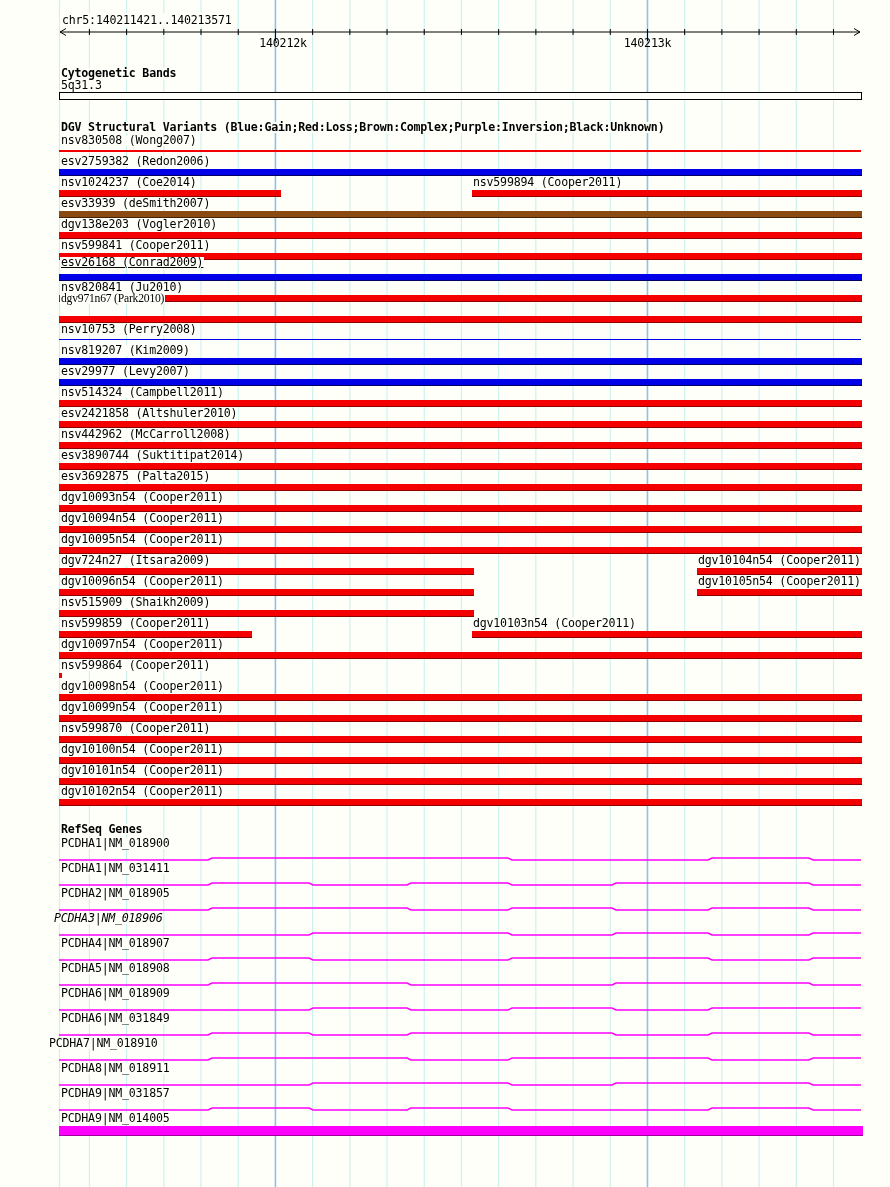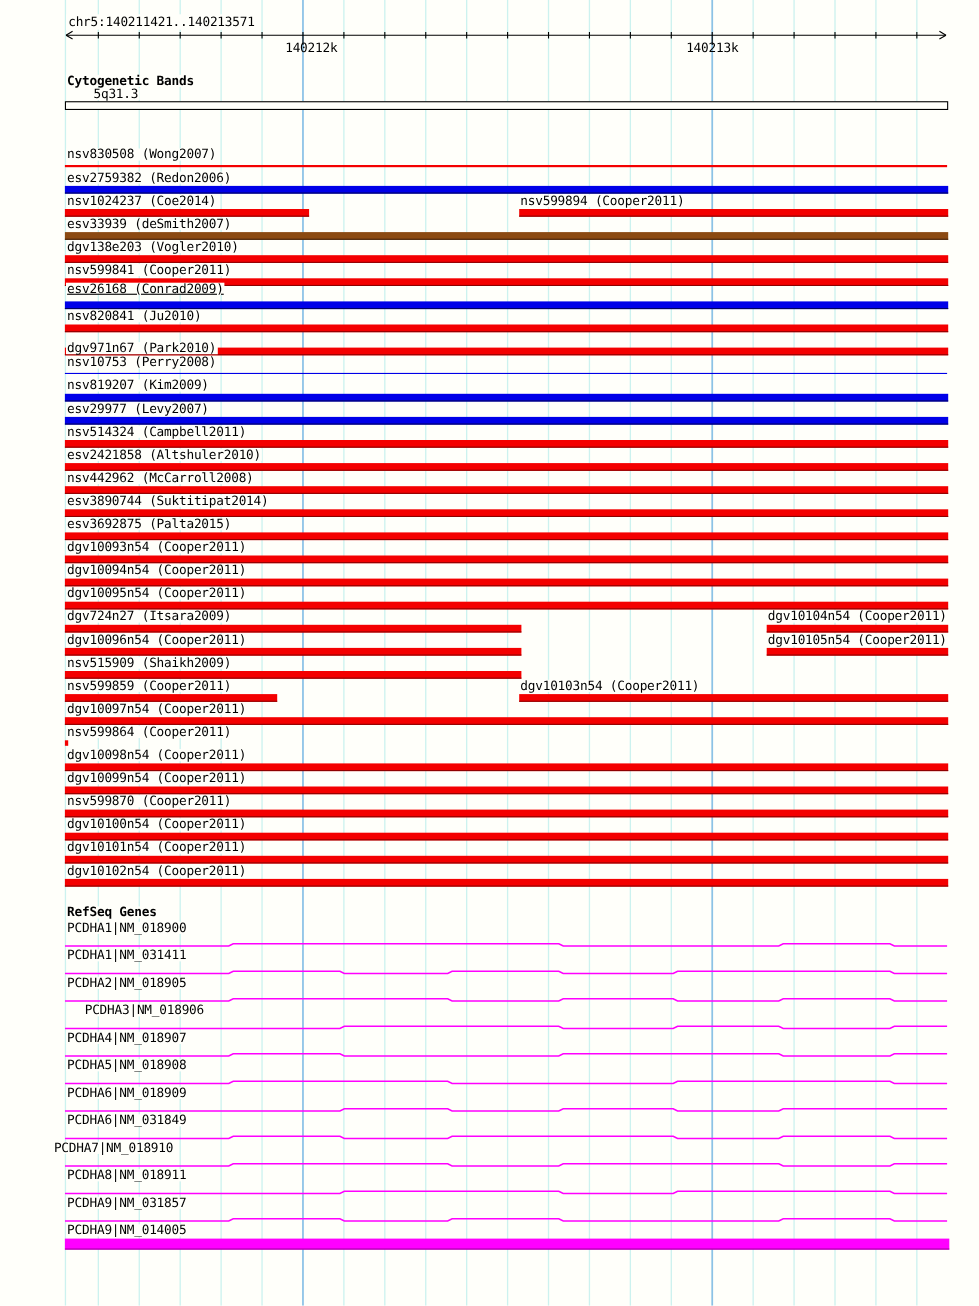--- a/index.html
+++ b/index.html
@@ -76,42 +76,43 @@
       <line x1="610.27" y1="29" x2="610.27" y2="35" stroke="#000"></line>
       <line x1="647.4749999999999" y1="29" x2="647.4749999999999" y2="41" stroke="#000"></line>
       <line x1="684.68" y1="29" x2="684.68" y2="35" stroke="#000"></line>
       <line x1="721.885" y1="29" x2="721.885" y2="35" stroke="#000"></line>
       <line x1="759.0899999999999" y1="29" x2="759.0899999999999" y2="35" stroke="#000"></line>
       <line x1="796.295" y1="29" x2="796.295" y2="35" stroke="#000"></line>
       <line x1="833.4999999999999" y1="29" x2="833.4999999999999" y2="35" stroke="#000"></line>
     </svg>
   <span id="ruler-title" class="lbl" style="left: 60px; top: 13px;">chr5:140211421..140213571</span>
   <span id="cyto-header" class="lbl hdr" style="left: 60px; top: 68px;">Cytogenetic Bands</span>
-  <span id="cyto-band-label" class="lbl" style="left: 60px; top: 80px; margin-left: 24px;">5q31.3</span>
+  <span id="cyto-band-label" class="lbl" style="left: 60px; top: 80px;">5q31.3</span>
   <div id="band-rect" style="left: 59px; top: 92px; width: 803px; height: 8px;"></div>
+  <span id="dgv-header" class="lbl hdr" style="left: 60px; top: 122px;">DGV Structural Variants (Blue:Gain;Red:Loss;Brown:Complex;Purple:Inversion;Black:Unknown)</span>
   <div id="dgv-rows">
       <span class="lbl" style="left: 60px; top: 135px;">nsv830508 (Wong2007)</span>
       <div class="bar" style="background: rgb(244, 0, 0); left: 59px; top: 150px; width: 802px; height: 2px;"></div>
       <span class="lbl" style="left: 60px; top: 156px;">esv2759382 (Redon2006)</span>
       <div class="bar" style="background: rgb(0, 0, 232); left: 59px; top: 169px; width: 803px; height: 6px; border-bottom: 1px solid rgb(0, 0, 96);"></div>
       <span class="lbl" style="left: 60px; top: 177px;">nsv1024237 (Coe2014)</span>
       <div class="bar" style="background: rgb(244, 0, 0); left: 59px; top: 190px; width: 222px; height: 6px; border-bottom: 1px solid rgb(142, 0, 0);"></div>
       <span class="lbl" style="left: 472px; top: 177px;">nsv599894 (Cooper2011)</span>
       <div class="bar" style="background: rgb(244, 0, 0); left: 472px; top: 190px; width: 390px; height: 6px; border-bottom: 1px solid rgb(142, 0, 0);"></div>
       <span class="lbl" style="left: 60px; top: 198px;">esv33939 (deSmith2007)</span>
       <div class="bar" style="background: rgb(139, 74, 18); left: 59px; top: 211px; width: 803px; height: 6px; border-bottom: 1px solid rgb(69, 35, 10);"></div>
       <span class="lbl" style="left: 60px; top: 219px;">dgv138e203 (Vogler2010)</span>
       <div class="bar" style="background: rgb(244, 0, 0); left: 59px; top: 232px; width: 803px; height: 6px; border-bottom: 1px solid rgb(142, 0, 0);"></div>
       <span class="lbl" style="left: 60px; top: 240px;">nsv599841 (Cooper2011)</span>
       <div class="bar" style="background: rgb(244, 0, 0); left: 59px; top: 253px; width: 803px; height: 6px; border-bottom: 1px solid rgb(142, 0, 0);"></div>
       <span class="lbl" style="left: 60px; top: 257px; text-decoration: underline;">esv26168 (Conrad2009)</span>
       <div class="bar" style="background: rgb(0, 0, 232); left: 59px; top: 274px; width: 803px; height: 6px; border-bottom: 1px solid rgb(0, 0, 96);"></div>
       <span class="lbl" style="left: 60px; top: 282px;">nsv820841 (Ju2010)</span>
       <div class="bar" style="background: rgb(244, 0, 0); left: 59px; top: 295px; width: 803px; height: 6px; border-bottom: 1px solid rgb(142, 0, 0);"></div>
-      <span class="lbl" style="left: 60px; top: 311px;">dgv971n67 (Park2010)</span>
+      <span class="lbl" style="left: 60px; top: 293px; font-family: Liberation Serif, serif;">dgv971n67 (Park2010)</span>
       <div class="bar" style="background: rgb(244, 0, 0); left: 59px; top: 316px; width: 803px; height: 6px; border-bottom: 1px solid rgb(142, 0, 0);"></div>
       <span class="lbl" style="left: 60px; top: 324px;">nsv10753 (Perry2008)</span>
       <div class="bar" style="background: rgb(0, 0, 232); left: 59px; top: 339px; width: 802px; height: 1px;"></div>
       <span class="lbl" style="left: 60px; top: 345px;">nsv819207 (Kim2009)</span>
       <div class="bar" style="background: rgb(0, 0, 232); left: 59px; top: 358px; width: 803px; height: 6px; border-bottom: 1px solid rgb(0, 0, 96);"></div>
       <span class="lbl" style="left: 60px; top: 366px;">esv29977 (Levy2007)</span>
       <div class="bar" style="background: rgb(0, 0, 232); left: 59px; top: 379px; width: 803px; height: 6px; border-bottom: 1px solid rgb(0, 0, 96);"></div>
       <span class="lbl" style="left: 60px; top: 387px;">nsv514324 (Campbell2011)</span>
       <div class="bar" style="background: rgb(244, 0, 0); left: 59px; top: 400px; width: 803px; height: 6px; border-bottom: 1px solid rgb(142, 0, 0);"></div>
       <span class="lbl" style="left: 60px; top: 408px;">esv2421858 (Altshuler2010)</span>
@@ -166,21 +167,21 @@
         <polyline points="0,9 149,9 153,7 250,7 254,7 348,7 352,7 449,7 453,9 553,9 557,9 649,9 653,7 750,7 754,9 802,9" fill="none" stroke="#ff00ff" stroke-width="1.4"></polyline>
       </svg>
       <span class="lbl" style="left: 60px; top: 863px;">PCDHA1|NM_031411</span>
       <svg width="804" height="12" style="left: 59px; top: 876px; z-index: 2;">
         <polyline points="0,9 149,9 153,7 250,7 254,9 348,9 352,7 449,7 453,9 553,9 557,7 649,7 653,7 750,7 754,9 802,9" fill="none" stroke="#ff00ff" stroke-width="1.4"></polyline>
       </svg>
       <span class="lbl" style="left: 60px; top: 888px;">PCDHA2|NM_018905</span>
       <svg width="804" height="12" style="left: 59px; top: 901px; z-index: 2;">
         <polyline points="0,9 149,9 153,7 250,7 254,7 348,7 352,9 449,9 453,7 553,7 557,9 649,9 653,7 750,7 754,9 802,9" fill="none" stroke="#ff00ff" stroke-width="1.4"></polyline>
       </svg>
-      <span class="lbl" style="left: 76px; top: 913px;">PCDHA3|NM_018906</span>
+      <span class="lbl" style="left: 53px; top: 913px; font-style: italic;">PCDHA3|NM_018906</span>
       <svg width="804" height="12" style="left: 59px; top: 926px; z-index: 2;">
         <polyline points="0,9 149,9 153,9 250,9 254,7 348,7 352,7 449,7 453,9 553,9 557,7 649,7 653,9 750,9 754,7 802,7" fill="none" stroke="#ff00ff" stroke-width="1.4"></polyline>
       </svg>
       <span class="lbl" style="left: 60px; top: 938px;">PCDHA4|NM_018907</span>
       <svg width="804" height="12" style="left: 59px; top: 951px; z-index: 2;">
         <polyline points="0,9 149,9 153,7 250,7 254,9 348,9 352,9 449,9 453,7 553,7 557,7 649,7 653,9 750,9 754,7 802,7" fill="none" stroke="#ff00ff" stroke-width="1.4"></polyline>
       </svg>
       <span class="lbl" style="left: 60px; top: 963px;">PCDHA5|NM_018908</span>
       <svg width="804" height="12" style="left: 59px; top: 976px; z-index: 2;">
         <polyline points="0,9 149,9 153,7 250,7 254,7 348,7 352,9 449,9 453,9 553,9 557,7 649,7 653,7 750,7 754,9 802,9" fill="none" stroke="#ff00ff" stroke-width="1.4"></polyline>

